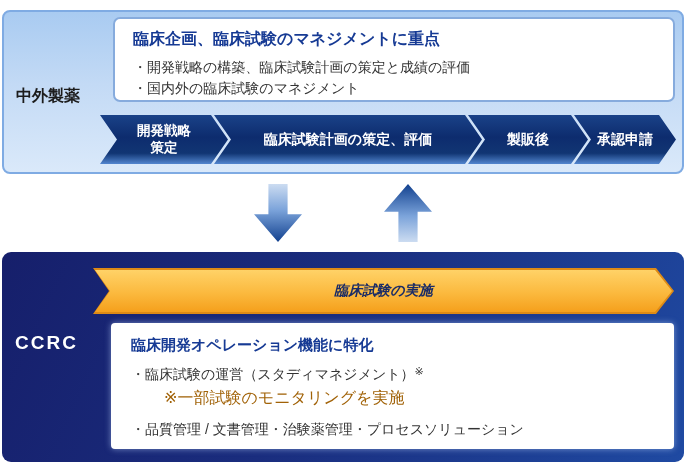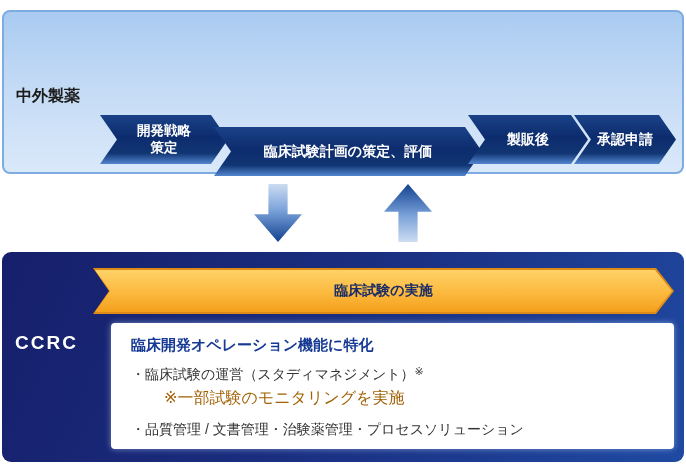--- a/index.html
+++ b/index.html
@@ -29,21 +29,21 @@
   .steps-row { position:absolute; left:96px; top:103px; height:49px; display:flex; }
   .step {
     position:relative; height:49px;
     clip-path:polygon(0 0, calc(100% - 17px) 0, 100% 50%, calc(100% - 17px) 100%, 0 100%, 17px 50%);
     background:linear-gradient(180deg,#1a4288 0%,#0d2c6e 45%,#113573 78%,#5286cf 100%);
     color:#ffffff; display:flex; flex-direction:column; justify-content:center; align-items:center;
     font-size:14px; font-weight:bold; line-height:1.25; text-align:center;
   }
   .step + .step { margin-left:-14px; }
   .step:nth-child(1){ width:128px; font-size:13.5px; }
-  .step:nth-child(2){ width:268px;margin-top:12px; }
+  .step:nth-child(2){ width:268px; }
   .step:nth-child(3){ width:120px; }
   .step:nth-child(4){ width:102px; }
   .step-line:empty { display:none; }
 
   
   .arrow {
     position:absolute; width:48px; height:58px;
     clip-path:polygon(30% 0, 70% 0, 70% 52%, 100% 52%, 50% 100%, 0 52%, 30% 52%);
     background:linear-gradient(180deg,#ccdcf1 0%,#7ba3da 45%,#12418f 100%);
   }
@@ -62,21 +62,21 @@
   }
   .banner {
     position:absolute; left:91px; top:16px; width:581px; height:46px;
     clip-path:polygon(0 0, calc(100% - 18px) 0, 100% 50%, calc(100% - 18px) 100%, 0 100%, 16px 50%);
     background:#dd8a16;
   }
   .banner-inner {
     position:absolute; inset:2px;
     clip-path:polygon(0 0, calc(100% - 17px) 0, 100% 50%, calc(100% - 17px) 100%, 0 100%, 15px 50%);
     background:linear-gradient(180deg,#ffd267 0%,#fbb93e 55%,#f5a01c 100%);
-    display:flex; flex-direction:column; justify-content:center; align-items:center;
+    display:flex; flex-direction:column; justify-content:center; align-items:center;font-style:italic;
   }
   .banner-line { color:#1b2c66; font-weight:bold; font-size:14px; line-height:1.4; }
 
   .bottom-box {
     position:absolute; left:109px; top:71px; width:563px; height:126px;
     box-sizing:border-box; background:#ffffff; border-radius:4px;
     padding:11px 20px 0; box-shadow:0 0 6px rgba(190,215,255,0.55);
   }
   .bottom-box-title { font-size:15px; font-weight:bold; color:#163a94; margin:2px 0 9px; }
   .bottom-bullet { font-size:14px; color:#333333; line-height:1.45; }
@@ -84,20 +84,25 @@
   .bottom-note { font-size:16px; color:#a16207; margin:4px 0 10px 33px; }
 </style>
 </head>
 <body>
 
 <div class="stage">
 
   <div class="top-section">
     <div class="chugai-label">中外製薬</div>
 
+    <div class="top-box">
+      <div class="top-box-title">臨床企画、臨床試験のマネジメントに重点</div>
+      <div class="top-box-bullet">・開発戦略の構築、臨床試験計画の策定と成績の評価</div>
+      <div class="top-box-bullet">・国内外の臨床試験のマネジメント</div>
+    </div>
 
     <div class="steps-row">
       <div class="step">
         <span class="step-line">開発戦略</span>
         <span class="step-line">策定</span>
       </div>
       <div class="step">
         <span class="step-line">臨床試験計画の策定、評価</span>
 
       </div>

